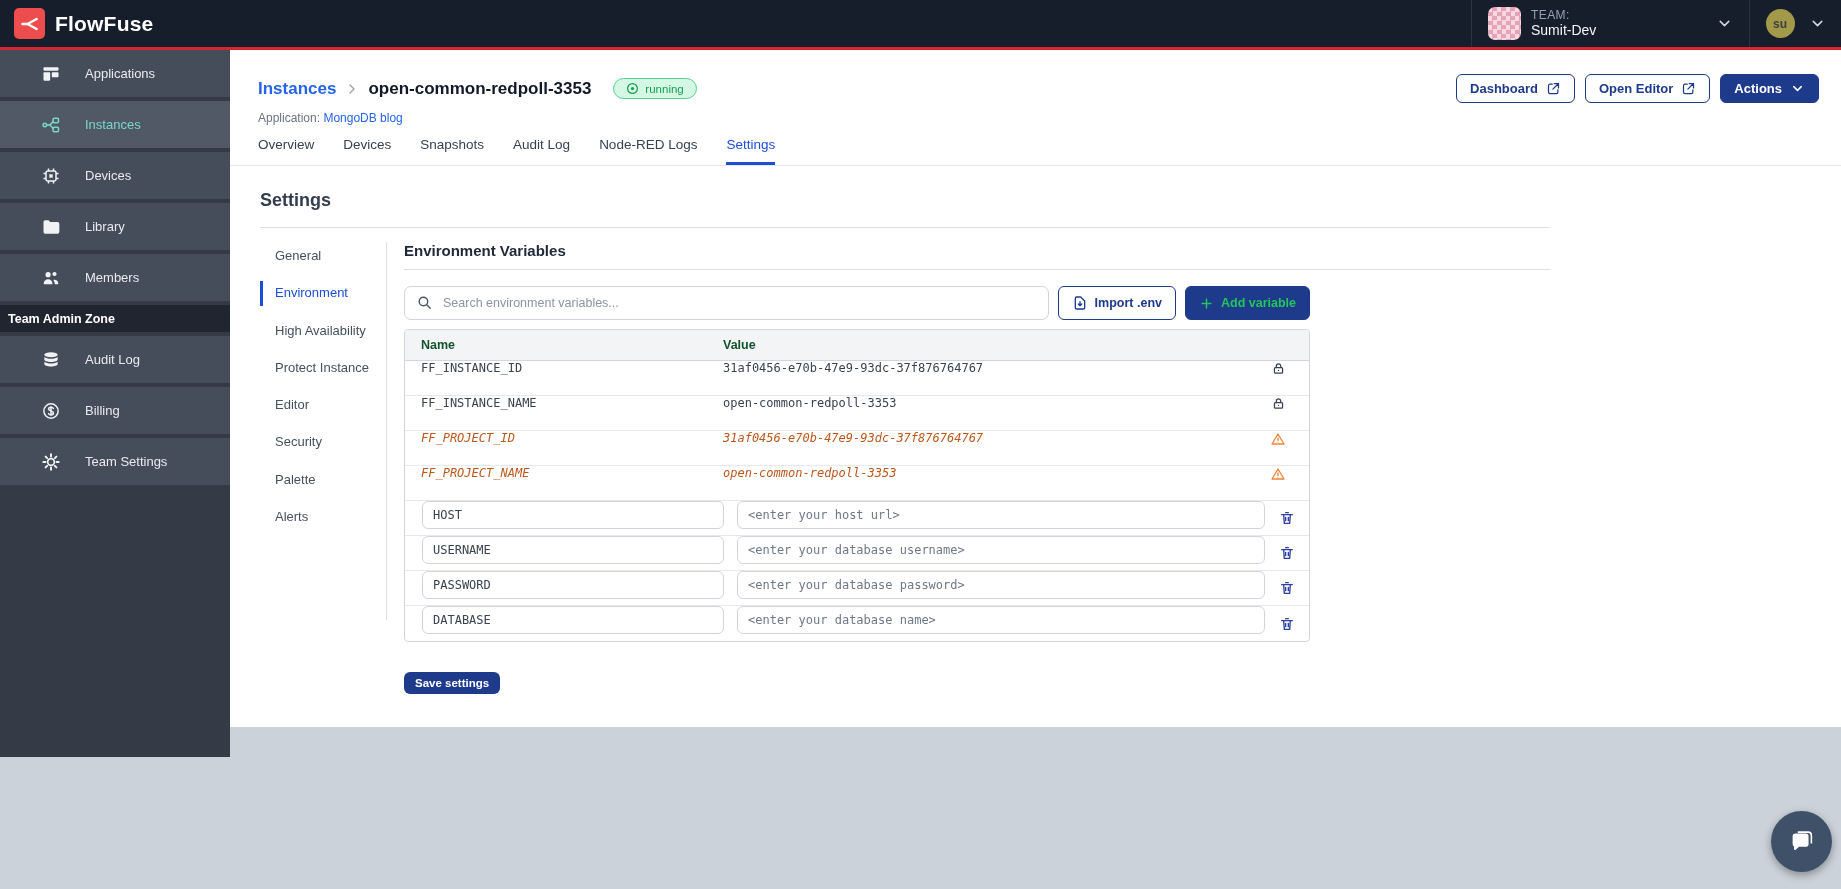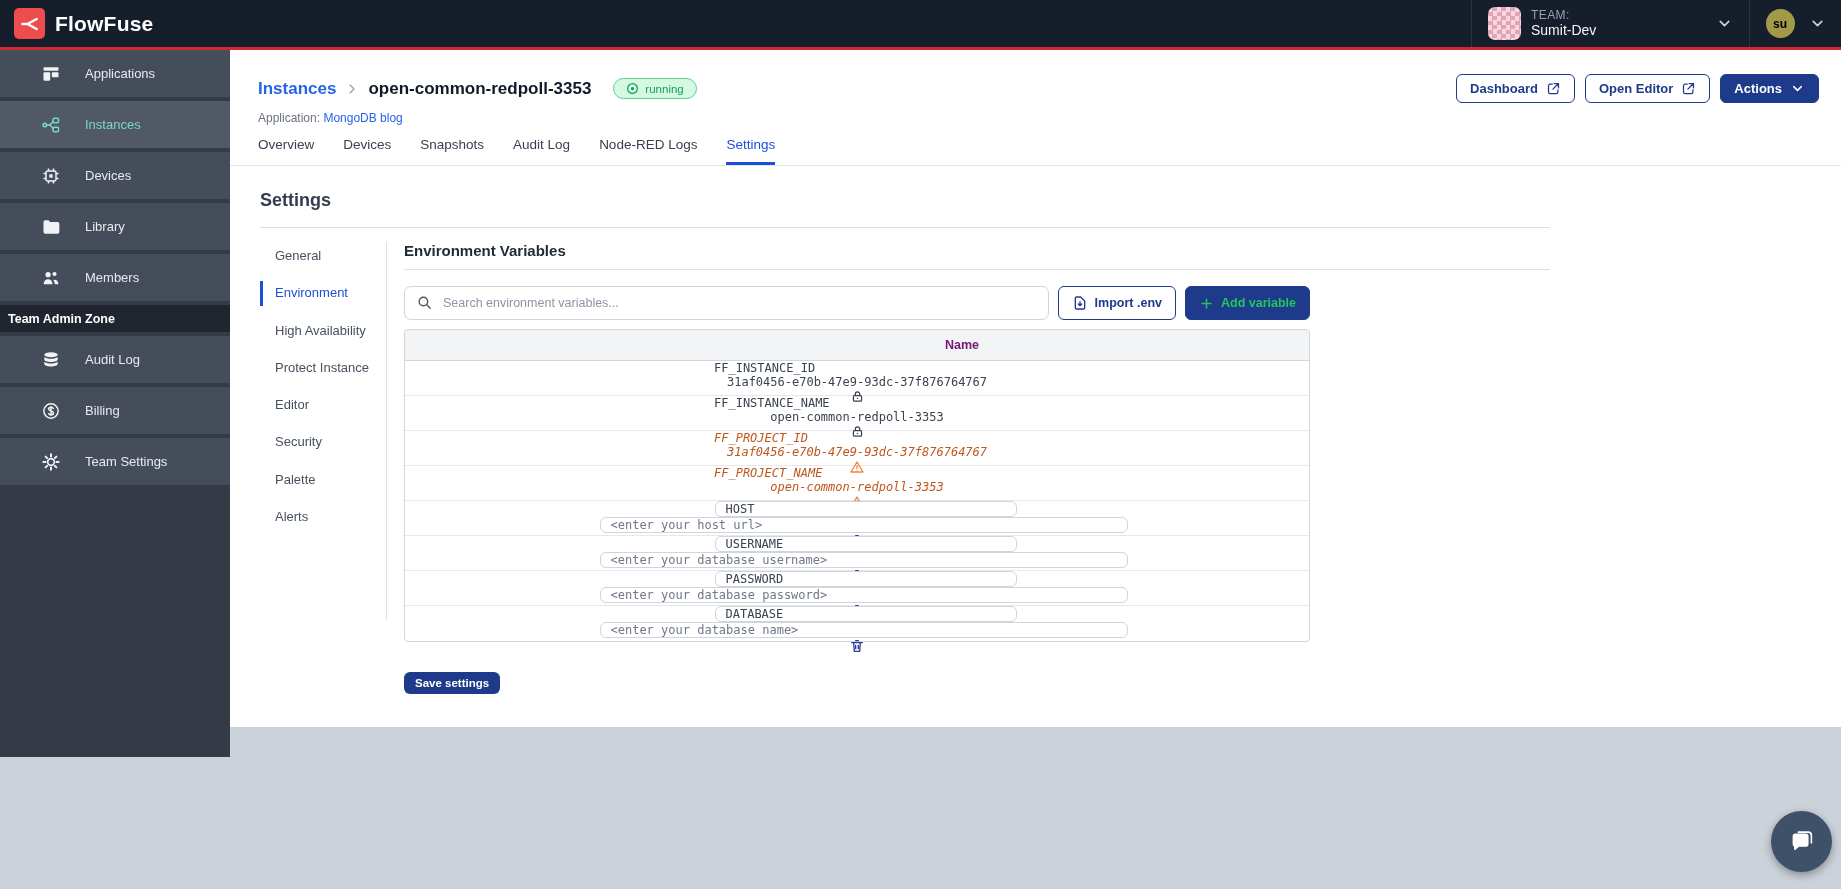--- a/index.html
+++ b/index.html
@@ -18,21 +18,21 @@
   .team-select { width:278px; height:100%; display:flex; align-items:center; gap:10px; padding:0 16px;
                  border-left:1px solid #2b3342; cursor:pointer; }
   .team-avatar { width:33px; height:33px; border-radius:7px; flex-shrink:0;
                  background:repeating-conic-gradient(#e6a3b8 0 25%, #f6d8e0 0 50%); background-size:9px 9px; }
   .team-text { flex:1; line-height:1.15; }
   .team-label { color:#97a1b1; font-size:12px; letter-spacing:.4px; }
   .team-name { color:#f3f5f8; font-size:14px; }
   .chev { color:#cfd6df; }
   .user-menu { width:92px; height:100%; display:flex; align-items:center; justify-content:center; gap:14px;
                border-left:1px solid #2b3342; cursor:pointer; }
-  .user-avatar { width:29px; height:29px; border-radius:50%; background:#a29a49; color:#000000;
+  .user-avatar { width:29px; height:29px; border-radius:50%; background:#a29a49; color:#404040;
                  font-size:12px; font-weight:700; display:flex; align-items:center; justify-content:center; }
 
   
   .sidebar { position:absolute; top:50px; left:0; width:230px; height:707px; background:#343b47; }
   .side-item { height:47px; margin-bottom:4px; background:#454d5a; display:flex; align-items:center; gap:24px;
                padding-left:41px; color:#e8eaee; font-size:13px; cursor:pointer; }
   .side-item .sicon { width:20px; height:20px; color:#f0f2f5; }
   .side-item.active { background:#515967; color:#79d6c9; }
   .side-item.active .sicon { color:#79d6c9; }
   .side-zone { height:27px; background:#20252f; color:#ffffff; font-size:12.5px; font-weight:700;
@@ -75,26 +75,26 @@
   .search-box input { width:100%; height:34px; border:1px solid #d1d5db; border-radius:7px; padding:0 10px 0 38px;
                       font-size:12.5px; color:#374151; outline:none; }
   .search-box input::placeholder { color:#8d94a3; }
   .search-icon { position:absolute; left:12px; top:8px; color:#4b5563; }
   .tbtn { height:34px; border-radius:6px; font-size:12.5px; font-weight:700; display:inline-flex; align-items:center;
           gap:7px; padding:0 13px; cursor:pointer; background:#fff; border:1.5px solid #1e3a8a; color:#1e3a8a; }
   .tbtn.solid { background:#1e3a8a; color:#22c55e; }
 
   .env-table { width:906px; margin-top:9px; border:1px solid #d2d6dc; border-radius:4px; background:#fff; }
   .thead { display:flex; align-items:center; height:31px; background:#f3f4f6; border-bottom:1px solid #d2d6dc;
-           border-radius:4px 4px 0 0; font-size:12.5px; font-weight:700; color:#701a75;justify-content:flex-end; }
+           border-radius:4px 4px 0 0; font-size:12.5px; font-weight:700; color:#14532d; }
   .col-name { width:318px; padding-left:16px; }
   .col-value { flex:1; }
   .col-icon { width:62px; display:flex; justify-content:center; }
-  .trow { display:flex; align-items:center; height:35px; border-bottom:1px solid #e6e8eb;
-          font-family:"DejaVu Sans Mono", monospace; font-size:12px; color:#3a4350;flex-direction:column; }
+  .trow { display:flex; height:35px; border-bottom:1px solid #e6e8eb;
+          font-family:"DejaVu Sans Mono", monospace; font-size:12px; color:#3a4350; }
   .trow:last-child { border-bottom:none; }
   .trow.deprecated { color:#bc571c; font-style:italic; }
   .lock-ic { color:#394150; }
   .warn-ic { color:#ef8538; }
   .trash-btn { color:#2c3e9e; background:none; border:none; cursor:pointer; padding:0; }
   .cell-input { height:28px; border:1px solid #d1d5db; border-radius:6px; padding:0 10px;
                 font-family:"DejaVu Sans Mono", monospace; font-size:12px; color:#3a4350; outline:none; }
   .cell-input::placeholder { color:#6f7889; }
   .trow .name-input { width:302px; margin-left:17px; }
   .trow .value-input { width:528px; margin-left:13px; }
@@ -324,20 +324,21 @@
             <svg width="15" height="15" viewBox="0 0 24 24" fill="none" stroke="currentColor" stroke-width="2.4" stroke-linecap="round">
                 <path d="M12 5v14M5 12h14"></path>
               </svg>
             <span>Add variable</span>
           </button>
         </div>
 
         <div class="env-table">
           <div class="thead">
             <div class="col-name">Name</div>
+            <div class="col-value">Value</div>
             <div class="col-icon"></div>
           </div>
 
           <div class="trow">
             <div class="col-name">FF_INSTANCE_ID</div>
             <div class="col-value">31af0456-e70b-47e9-93dc-37f876764767</div>
             <div class="col-icon">
                 <span class="lock-ic">
               <svg width="15" height="15" viewBox="0 0 24 24" fill="none" stroke="currentColor" stroke-width="2">
                     <rect x="5.5" y="10.5" width="13" height="9" rx="1.5"></rect>

